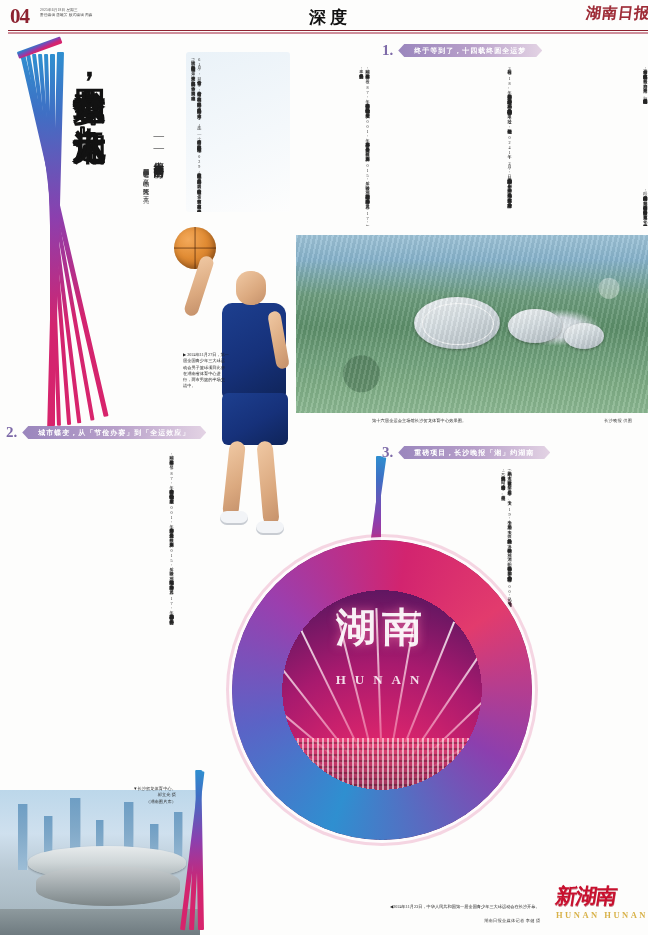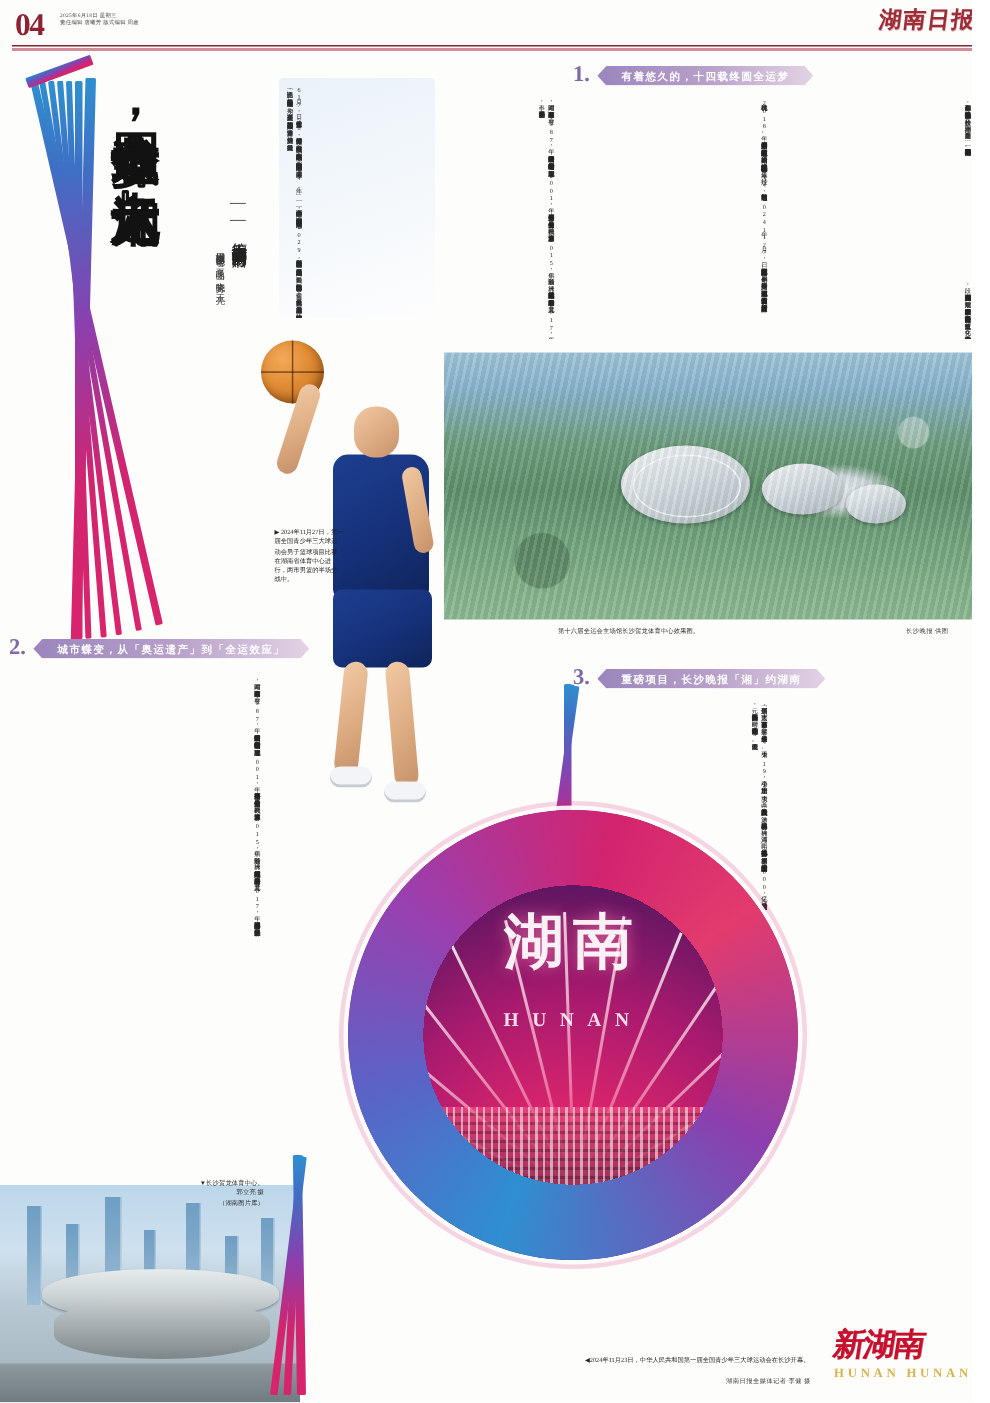--- a/index.html
+++ b/index.html
@@ -145,20 +145,21 @@
 <body>
 
 <div class="page">
 
   <div class="masthead">
     <div class="pagenum">04</div>
     <div class="mh-meta">
       <div>2025年6月18日 星期三</div>
       <div>责任编辑 唐曦芳  版式编辑 周鑫</div>
     </div>
+    <div class="mh-center">深度</div>
     <div class="mh-logo">湖南日报</div>
     <div class="mh-rule"></div>
     <div class="mh-rule2"></div>
   </div>
 
   <div class="fan" style="left:18px;top:52px;width:62px;height:380px;">
     <div class="fan-blade" style="left:2px;top:2px;width:5px;height:372px;transform:rotate(-13deg);transform-origin:50% 0;"></div>
     <div class="fan-blade" style="left:8px;top:2px;width:4px;height:372px;transform:rotate(-10deg);transform-origin:50% 0;"></div>
     <div class="fan-blade" style="left:14px;top:2px;width:4px;height:372px;transform:rotate(-7deg);transform-origin:50% 0;"></div>
     <div class="fan-blade" style="left:20px;top:2px;width:4px;height:372px;transform:rotate(-4.5deg);transform-origin:50% 0;"></div>
@@ -177,21 +178,21 @@
   <div class="byline">
     <span>湖南日报全媒体记者 夏咏山 朱晓芳 王亮</span>
   </div>
 
   <div class="leadbox">
     <div class="ltxt">6月17日，位于长沙市体育馆路58号的湖南省体育馆大厅，有人举着湘绣红旗庆祝，有人高呼掷头大声呐喊「终于等到了」，有人热泪盈眶地奔跑着重复的「湖南这个消息，湖南你等人家了14年！」——一个湖南人心中的追梦约定，一个湖南人民共和国第十八届运动会记过下面「十六运」正式落户「湘」地。2029年在湖南举办全运会首次北上中部地区，也将是湖南今为止承办的规格最高、影响最大、影响力最广泛的综合性体育盛会。全运会，不仅是竞技的舞台，更是城市发展的加速器，从传统的「体育经济」到现在的「全民比赛」，每一轮项目带来都将是一段造福城市的生金。如今，湖南要让更多人，地把加到那股体育全运会的东风，激活体育产业、拉动文旅消费、提升城市能级。</div>
   </div>
 
   <div class="sec" style="left:382px;top:42px;">
     <div class="num">1.</div>
-    <div class="pill">有着悠久的，十四载终圆全运梦</div>
+    <div class="pill">终于等到了，十四载终圆全运梦</div>
   </div>
 
   <div class="vcol" style="left:296px;top:66px;width:74px;height:160px;">时湖南，有着悠久的「体育基因」。早在1987年，湖南便首次提出申办全运会的设想，但受制于当时的经济条件和场馆基础，这一愿望未能实现。2001年，湖南再度申办第十届全运会，最终仍与全运会失之交臂。两次折戟，湖南体育人从未放弃。2015年后，随着长沙、株洲、湘潭等地大型体育场馆陆续建成，湖南的承办能力显著提升。尤其是2017年，湖南成功举办全国第十三届运动会部分赛事，积累了宝贵的办赛经验。</div>
   <div class="vcol" style="left:382px;top:66px;width:130px;height:160px;">转机出现在2018年。广州和长沙共同申办第十六届全运会，而国家体育总局的评估组在考察过程中发现，湖南的场馆布局、交通网络和赛事组织能力均已具备承办大型综合性运动会的条件。最终，经过14轮激烈的角逐与论证，2024年11月27日，国家体育总局正式宣布第十六届全运会将由湖南承办。「十四年磨一剑，湖南终于等到了这一天。」湖南省体育局局长感慨地说，「这不仅是对湖南体育实力的认可，更是对湖南经济社会发展的肯定。」</div>
   <div class="vcol" style="left:524px;top:66px;width:130px;height:118px;">2024年，湖南共有1500多座标准体育场馆，包括全省城乡各级体育设施超过3万个，年均参与体育锻炼人口超过3000万人次。由此，全省范围内形成了「15分钟健身圈」，湖南每年有「云」的会，湖南省社区运动会，全民健身季，省（市）系列运动会赛事等，已成为全省万家全民「体育补个子」的欢乐地，长沙马拉松、环洞庭湖、岳阳龙舟赛……一系列精彩的地方赛事活动不断走进大众视野。</div>
   <div class="vcol" style="left:524px;top:188px;width:130px;height:38px;">2029年的湖南，必将因全运会的到来而发生更大的改变。事实上，早在筹备阶段，湖南就已经开始谋划赛后利用的问题。按照规划，所有新建场馆在赛后都将向公众开放，部分场馆还将引入专业运营团队，打造成集体育、文化、商业于一体的城市综合体。</div>
 
   <div class="photo hero-aerial" style="left:296px;top:235px;width:364px;height:178px;">
     <div class="dome" style="left:118px;top:62px;width:86px;height:52px;"></div>
     <div class="dome-ring" style="left:126px;top:68px;width:70px;height:40px;"></div>
@@ -210,21 +211,21 @@
     <div class="jersey" style="left:26px;top:178px;width:66px;height:52px;border-radius:6px;"></div>
     <div class="skin" style="left:30px;top:226px;width:16px;height:76px;border-radius:8px;transform:rotate(6deg);"></div>
     <div class="skin" style="left:64px;top:226px;width:16px;height:84px;border-radius:8px;transform:rotate(-5deg);"></div>
     <div style="position:absolute;left:24px;top:296px;width:28px;height:14px;border-radius:7px;background:#f2f4f7;box-shadow:inset 0 -2px 0 #c8ccd2;"></div>
     <div style="position:absolute;left:60px;top:306px;width:28px;height:14px;border-radius:7px;background:#f2f4f7;box-shadow:inset 0 -2px 0 #c8ccd2;"></div>
   </div>
   <div class="arrow-cap" style="left:183px;top:352px;width:46px;">▶ 2024年11月27日，第一届全国青少年三大球运动会男子篮球项目比赛在湖南省体育中心进行，两市男篮的半场交战中。</div>
 
   <div class="sec" style="left:6px;top:424px;">
     <div class="num">2.</div>
-    <div class="pill">城市蝶变，从「奥运遗产」到「全运效应」</div>
+    <div class="pill">城市蝶变，从「节俭办赛」到「全运效应」</div>
   </div>
 
   <div class="credit" style="left:246px;top:424px;width:52px;font-size:4px;line-height:1.5;">
     <span></span>
   </div>
 
   <div class="sec" style="left:382px;top:444px;">
     <div class="num">3.</div>
     <div class="pill">重磅项目，长沙晚报「湘」约湖南</div>
   </div>

